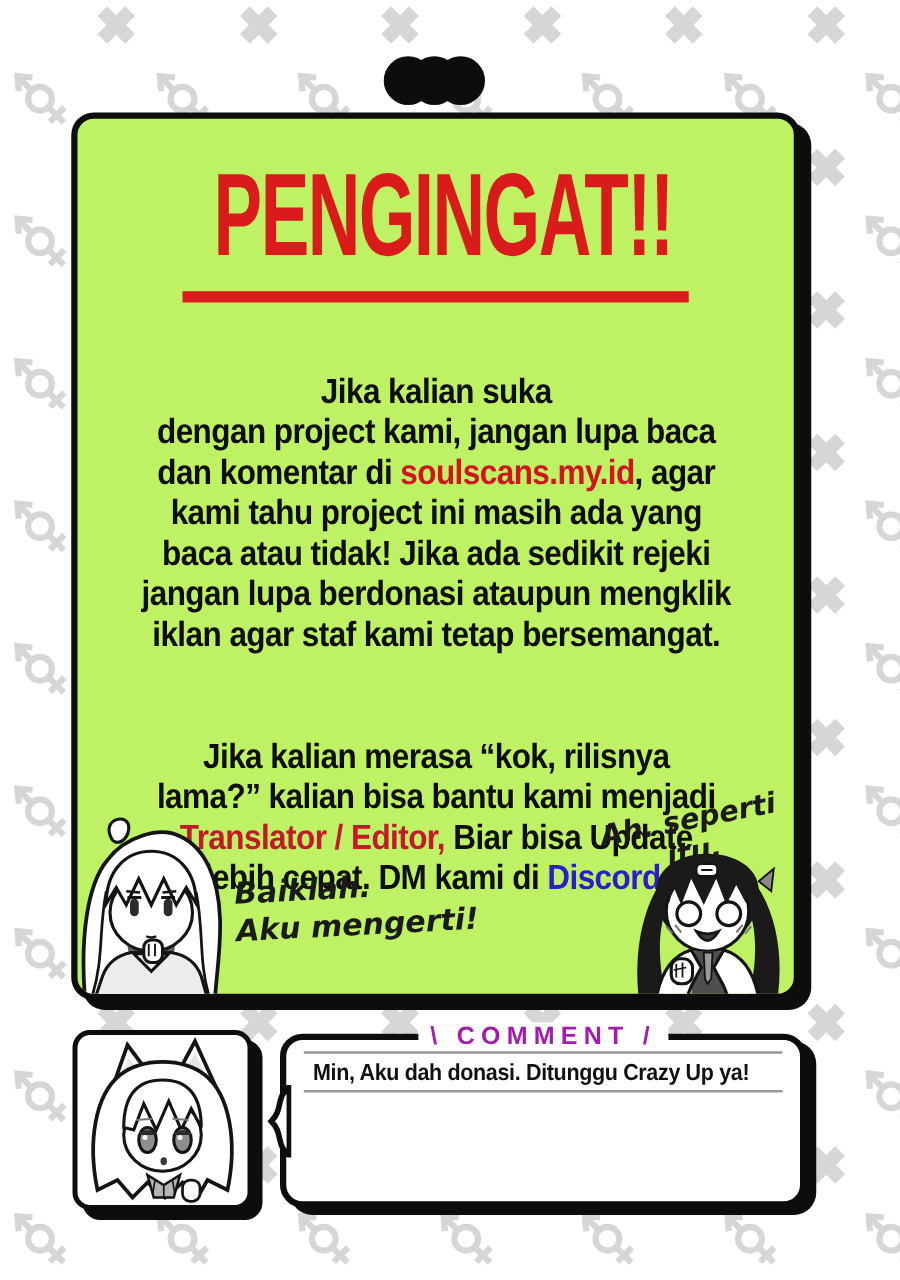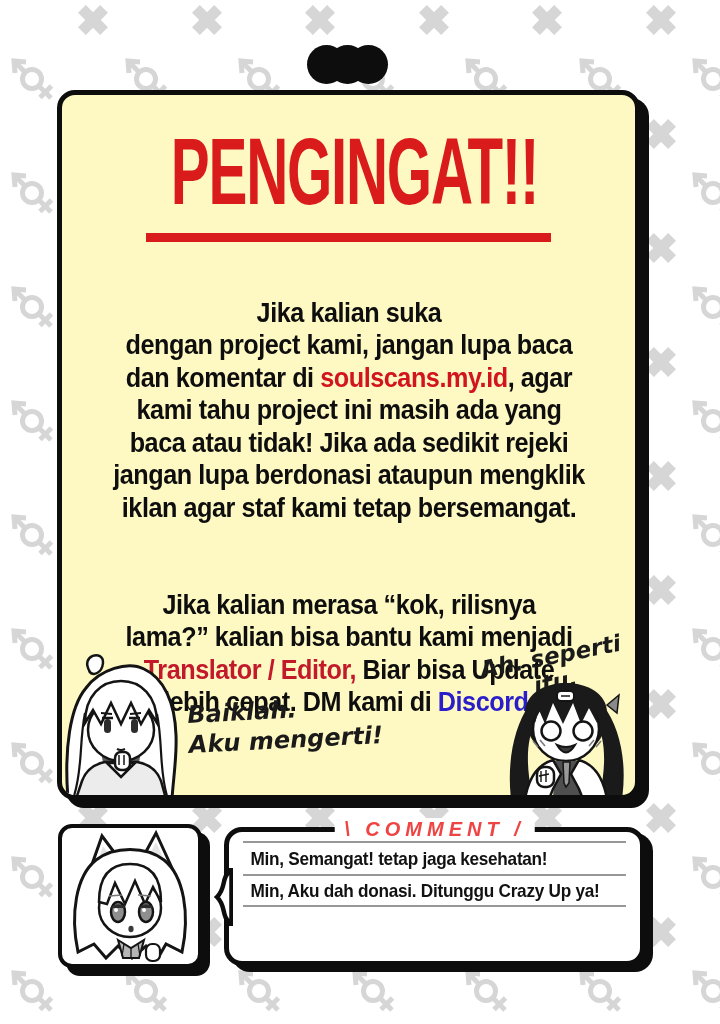--- a/index.html
+++ b/index.html
@@ -11,21 +11,21 @@
   #bg-pattern { position:absolute; inset:0; z-index:1; }
   .pat { position:absolute; }
 
   
   .dots { position:absolute; z-index:3; }
   .dot { position:absolute; width:39px; height:39px; border-radius:50%; background:#0d0d0d; }
 
   
   .card {
     position:absolute; left:57px; top:90px; width:583px; height:710px;
-    background:#fef9c3; border:5px solid #0d0d0d; border-radius:18px;
+    background:#bef264; border:5px solid #0d0d0d; border-radius:18px;
     box-shadow:9px 8px 0 0 #0d0d0d; z-index:2; overflow:hidden;
   }
   .title {
     margin-top:30px; width:573px; text-align:center; white-space:nowrap;
     font-size:94px; line-height:1.0; font-weight:bold; color:#da1b1b;
     transform:scaleX(0.62); transform-origin:50% 0; letter-spacing:-2px;
   }
   .title-underline { width:405px; height:9px; background:#da1b1b; margin:14px auto 0 auto; }
   .para {
     position:relative; width:660px; margin-left:-43px; text-align:center;
@@ -56,21 +56,21 @@
     box-shadow:8px 8px 0 0 #0d0d0d; z-index:2; overflow:hidden;
   }
   .comment-box {
     position:absolute; left:224px; top:827px; width:421px; height:139px;
     background:#fff; border:5px solid #0d0d0d; border-radius:18px;
     box-shadow:8px 6px 0 0 #0d0d0d; z-index:2;
   }
   .comment-label {
     position:absolute; left:50%; top:-14px; transform:translateX(-50%);
     background:#fff; padding:0 10px; white-space:nowrap;
-    font-size:20px; font-weight:bold; letter-spacing:5px; color:#ef4444;font-style:italic;
+    font-size:20px; font-weight:bold; letter-spacing:5px; color:#a21caf;
   }
   .comment-notch { position:absolute; left:-15px; top:50%; transform:translateY(-50%); }
   .comment-rows { position:absolute; left:14px; right:14px; top:9px; }
   .comment-row {
     height:33px; border-top:2px solid #979797; display:flex; align-items:center;
   }
   .comment-row:last-child { border-bottom:2px solid #979797; }
   .comment-text {
     padding-left:8px; font-size:18.5px; font-weight:bold; color:#111;
     letter-spacing:-0.3px; white-space:nowrap;
@@ -1068,21 +1068,18 @@
     </svg>
   </div>
 
   <div class="comment-box">
     <div class="comment-label">\ COMMENT /</div>
     <svg class="comment-notch" width="19" height="58" viewBox="0 0 19 58">
       <path d="M17.5,1 C6,11 13,19 3,29 C13,39 6,47 17.5,57 Z" fill="#fff" stroke="#0d0d0d" stroke-width="4.5"></path>
     </svg>
     <div class="comment-rows">
       <div class="comment-row">
-        <span class="comment-text">Min, Semangat! tetap jaga kesehatan!</span>
-      </div>
-      <div class="comment-row">
         <span class="comment-text">Min, Aku dah donasi. Ditunggu Crazy Up ya!</span>
       </div>
     </div>
   </div>
 
 </div>
 
 </body></html>

